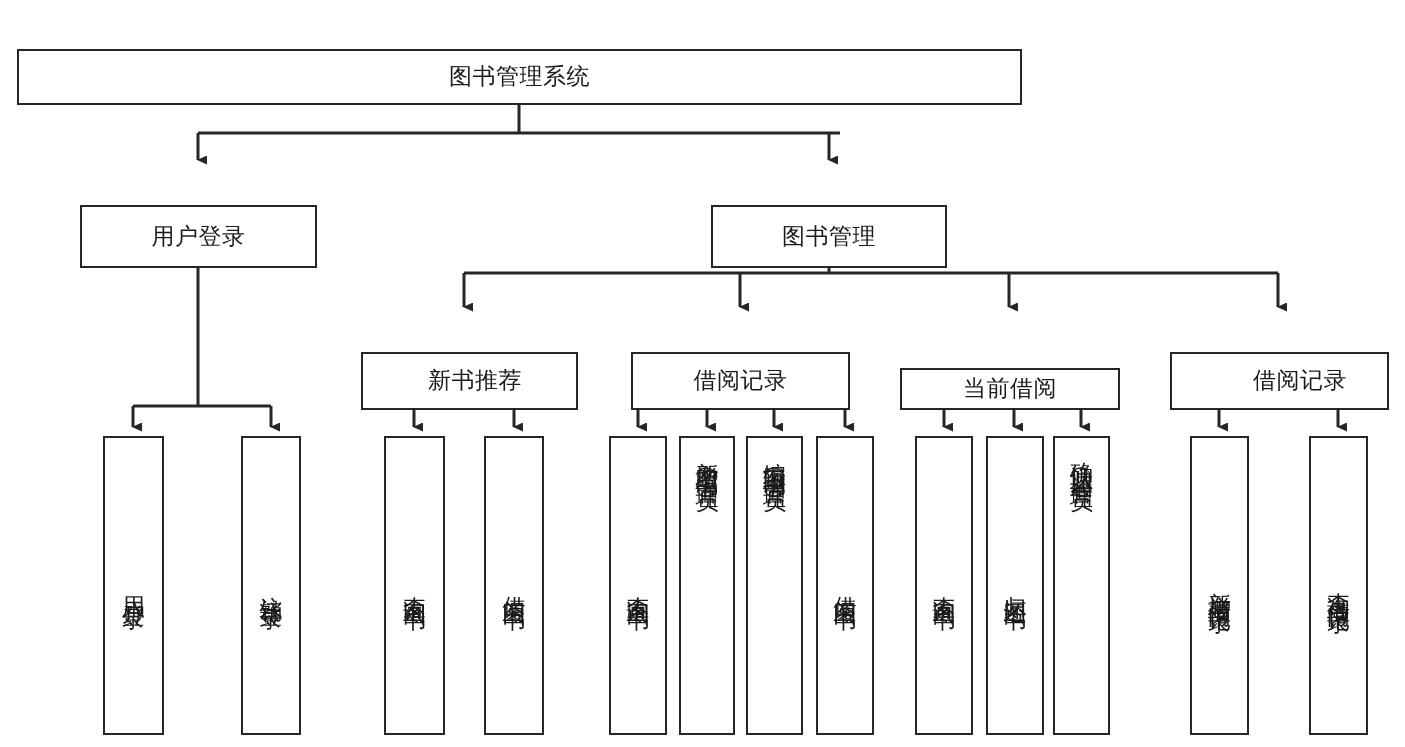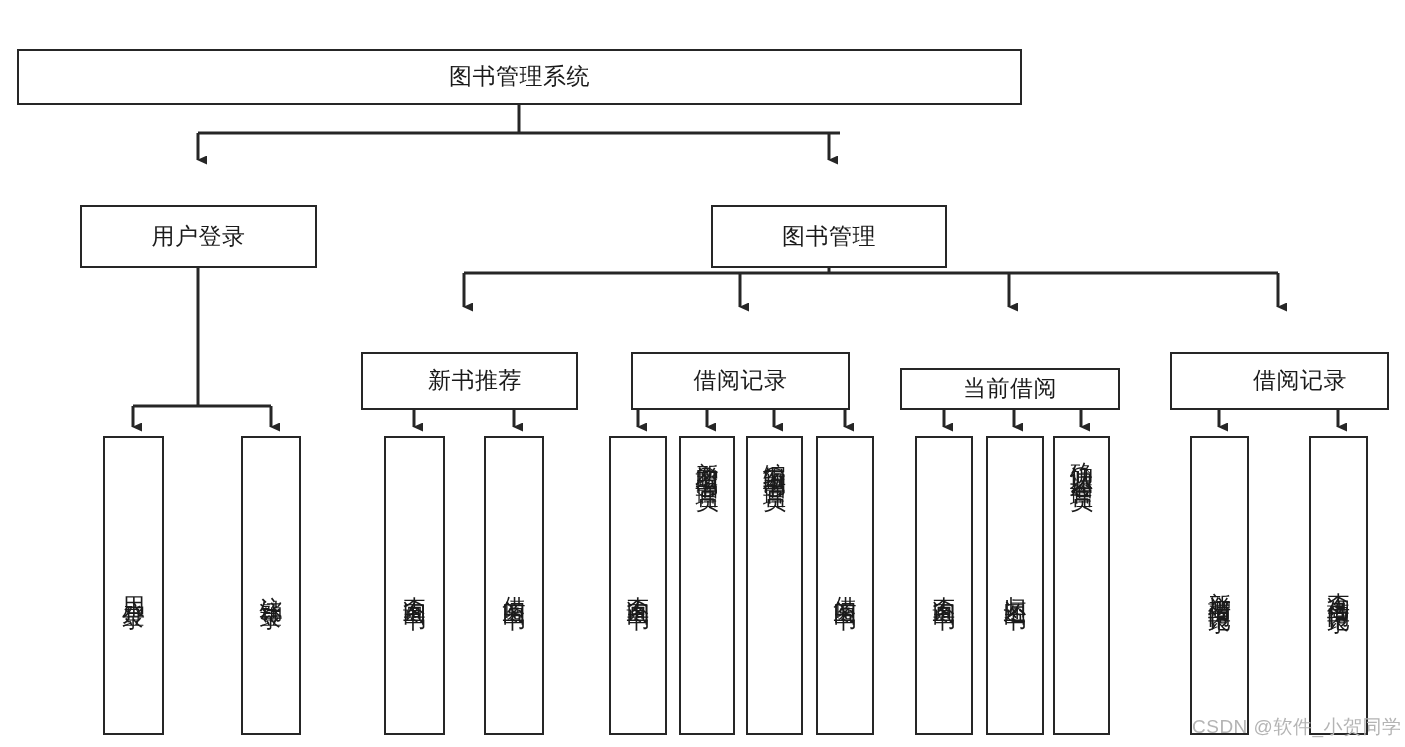--- a/index.html
+++ b/index.html
@@ -221,15 +221,14 @@
   </div>
 
   <div class="leaf-box" style="left:1190px; top:436px; width:59px; height:299px;">
     <span class="node-label-v">新增借阅记录</span>
   </div>
 
   <div class="leaf-box" style="left:1309px; top:436px; width:59px; height:299px;">
     <span class="node-label-v">查询借阅记录</span>
   </div>
 
-  <div id="watermark">CSDN @软件_小贺同学</div>
 
 </div>
 
 </body></html>

